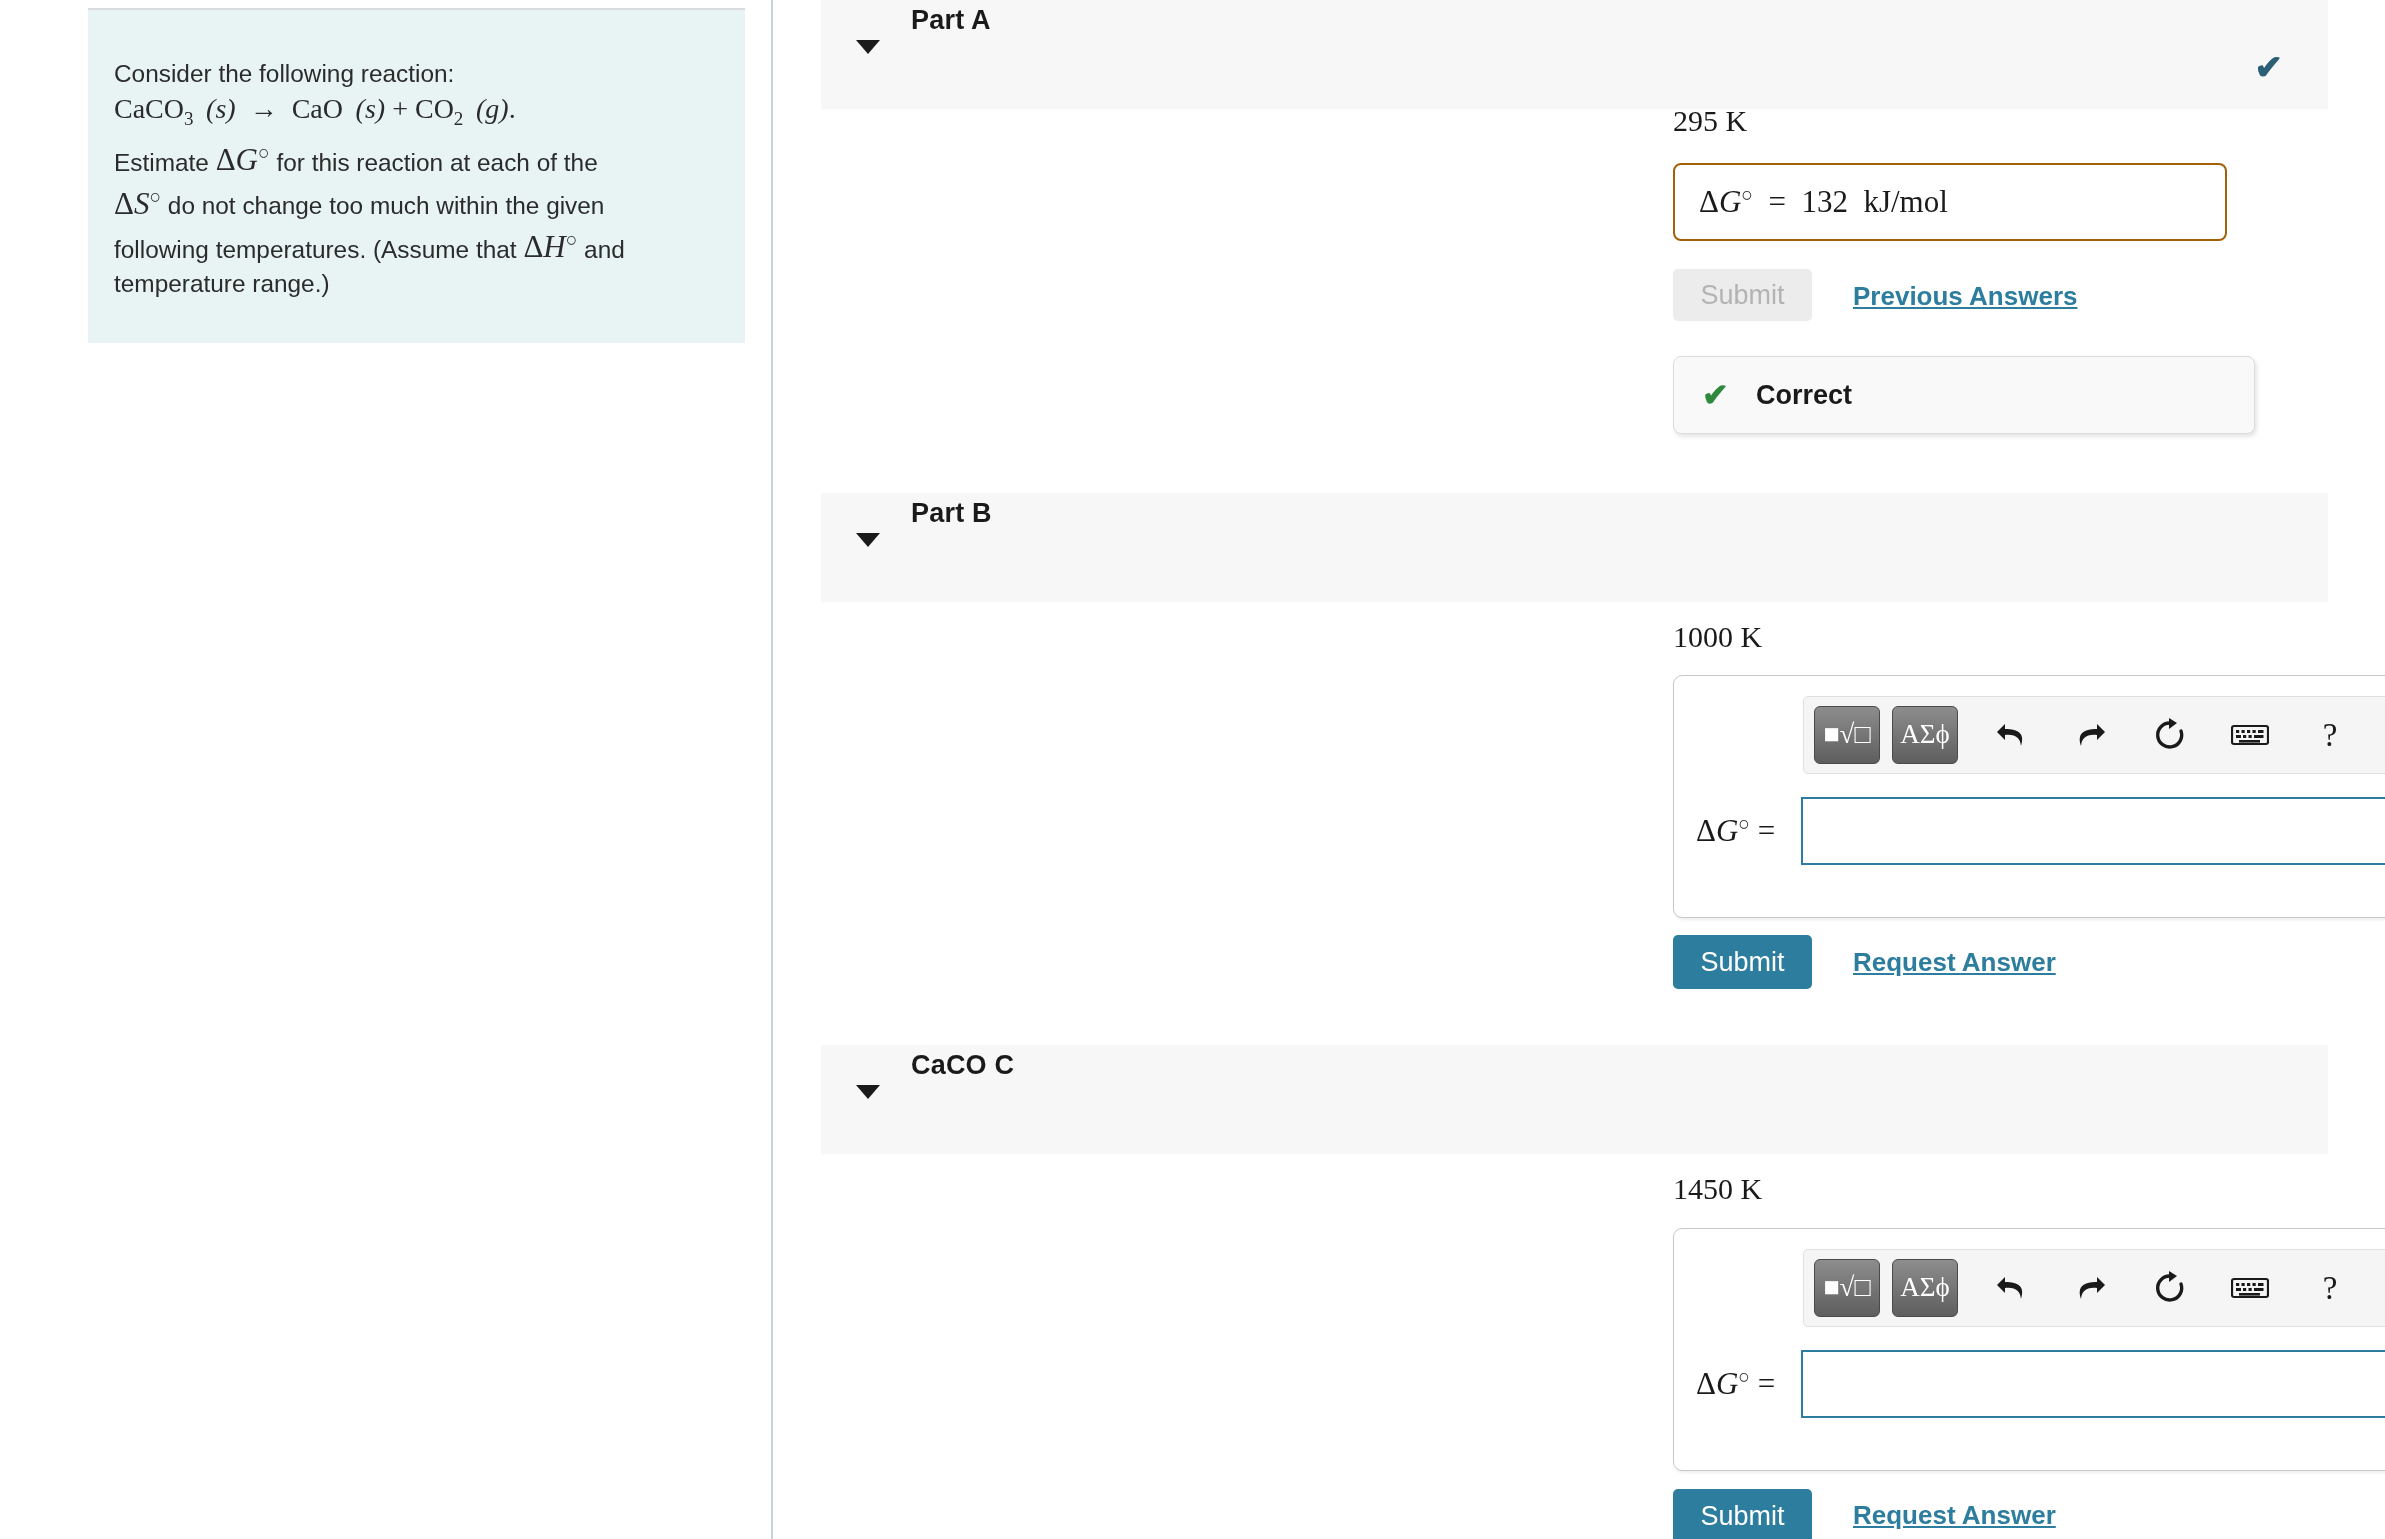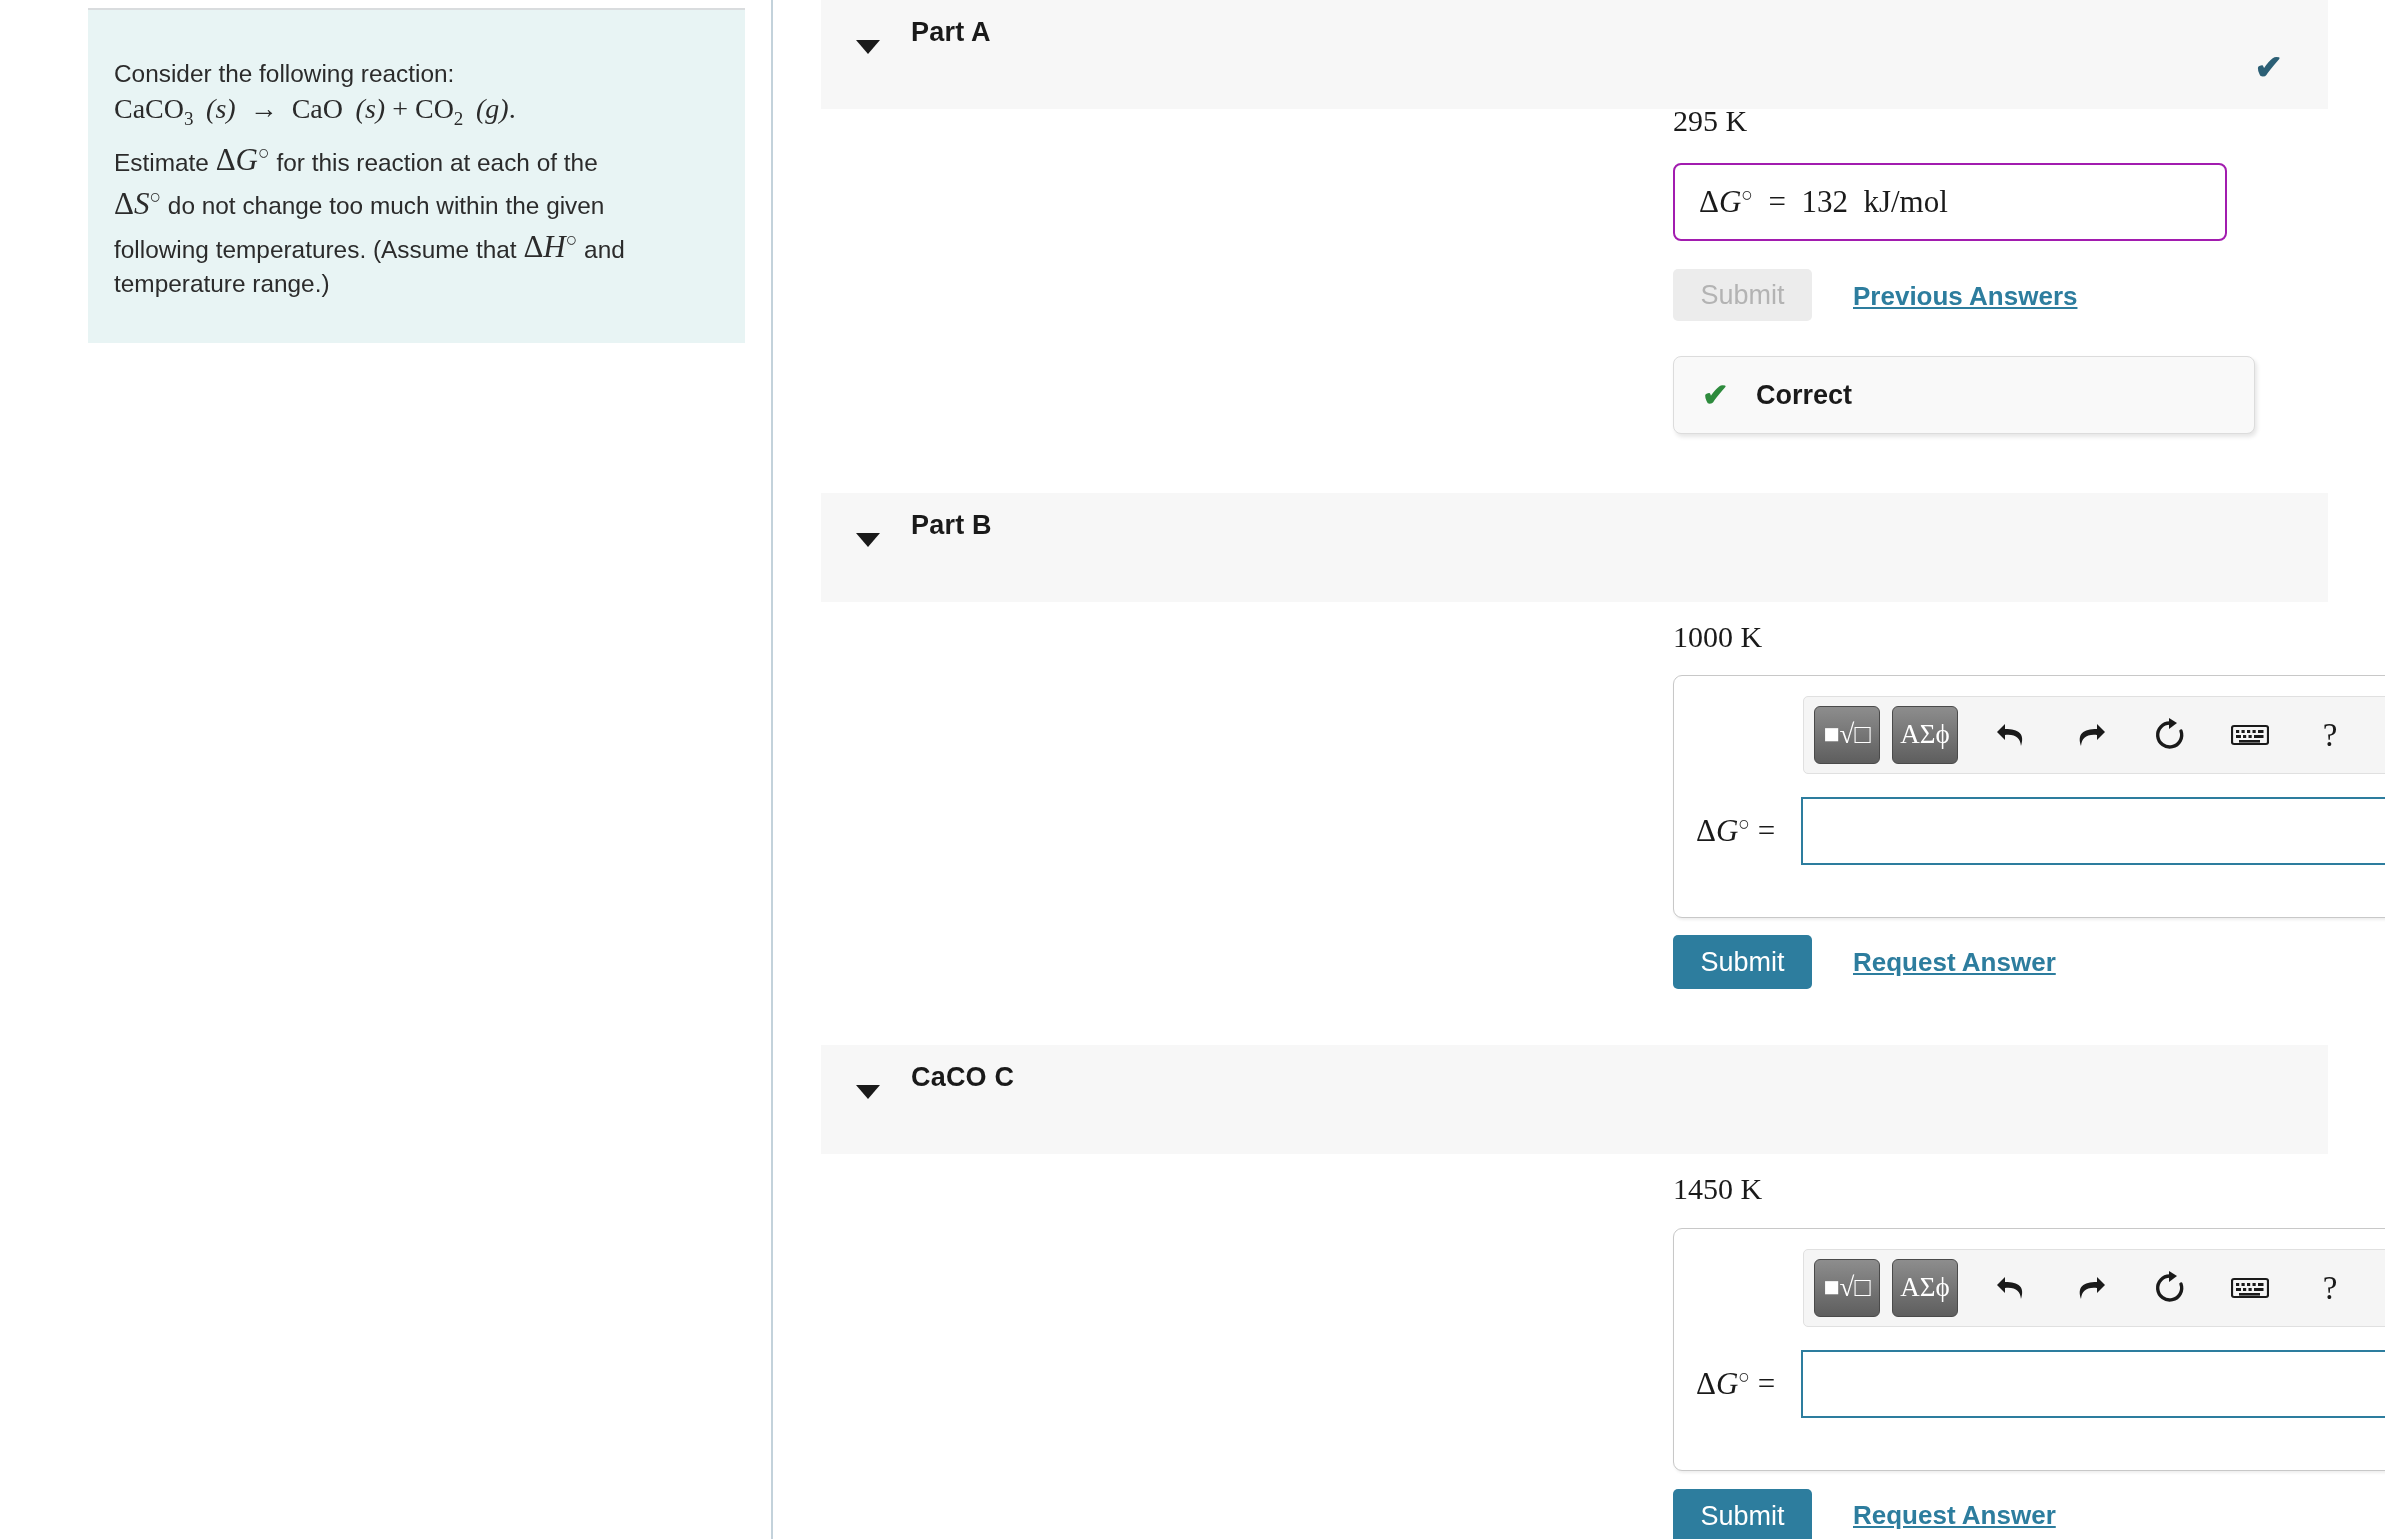--- a/index.html
+++ b/index.html
@@ -92,21 +92,21 @@
     top: 40px;
     width: 0;
     height: 0;
     border-left: 12px solid transparent;
     border-right: 12px solid transparent;
     border-top: 14px solid #1a1a1a;
   }
   .part-title {
     position: absolute;
     left: 90px;
-    top: 17px;
+    top: 5px;
     font-size: 27px;
     font-weight: bold;
     color: #1a1a1a;
     letter-spacing: 0.2px;
   }
   #part-a-check {
     position: absolute;
     right: 45px;
     top: 50px;
     color: #2b5f75;
@@ -122,21 +122,21 @@
     color: #1a1a1a;
   }
 
   
   #part-a-answer-box {
     position: absolute;
     left: 900px;
     top: 163px;
     width: 554px;
     height: 78px;
-    border: 2px solid #a21caf;
+    border: 2px solid #a16207;
     border-radius: 8px;
     background: #ffffff;
   }
   #part-a-answer-text {
     position: absolute;
     left: 24px;
     top: 50%;
     transform: translateY(-50%);
     font-family: "Liberation Serif", serif;
     font-size: 31px;

